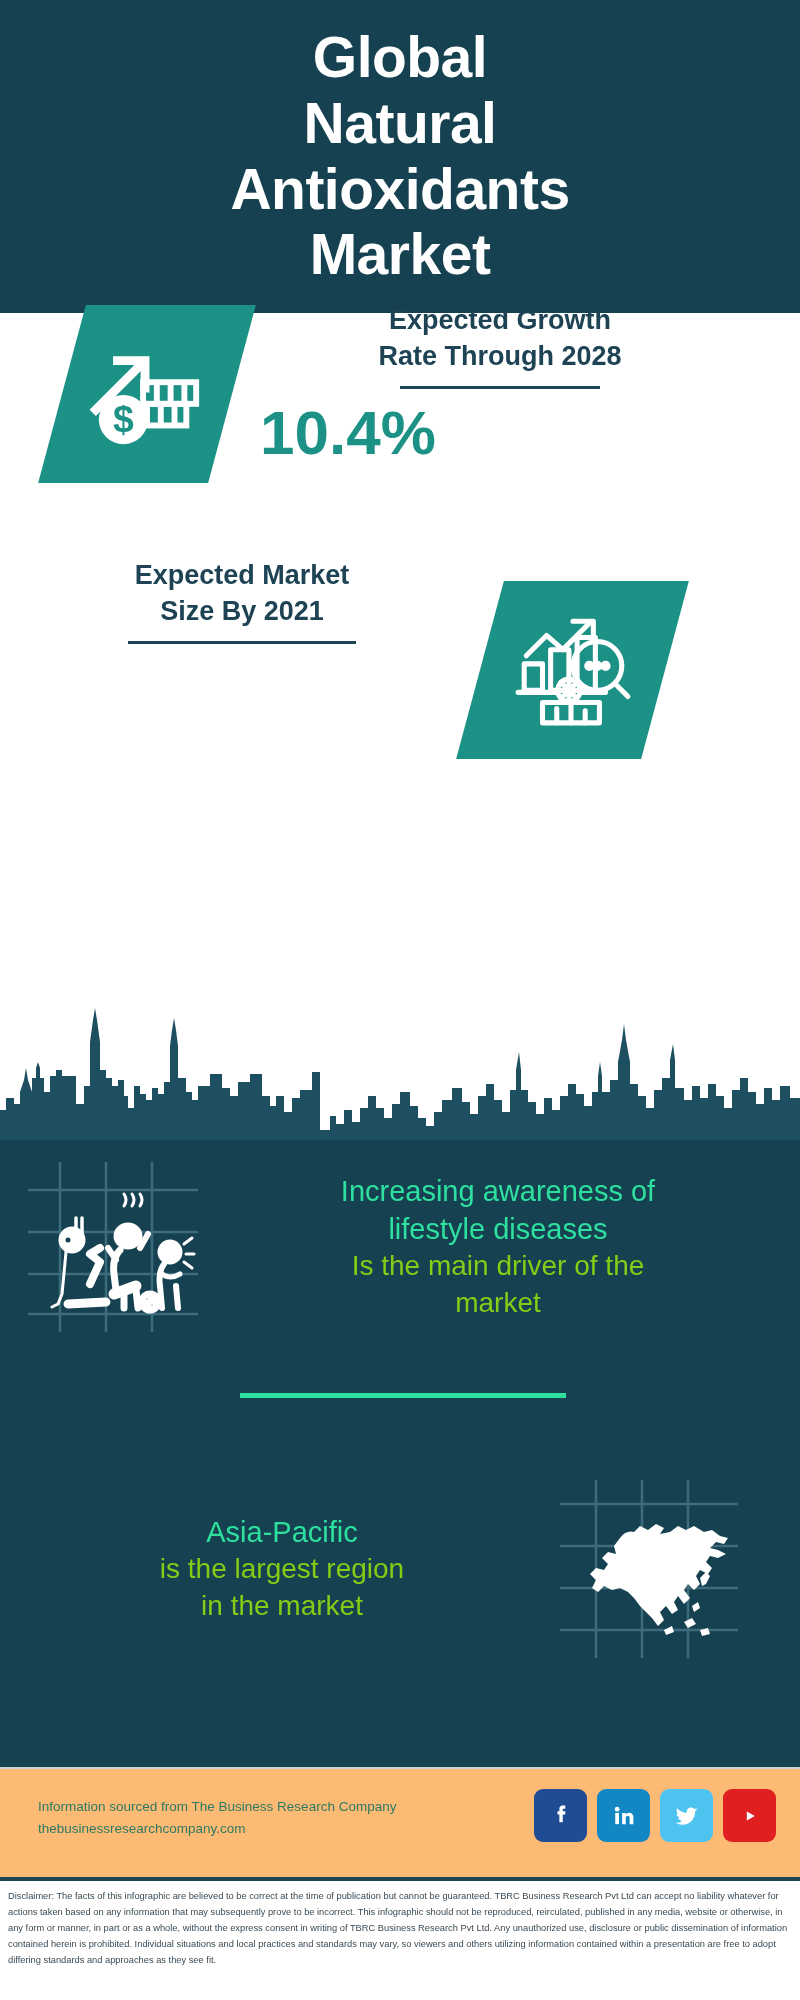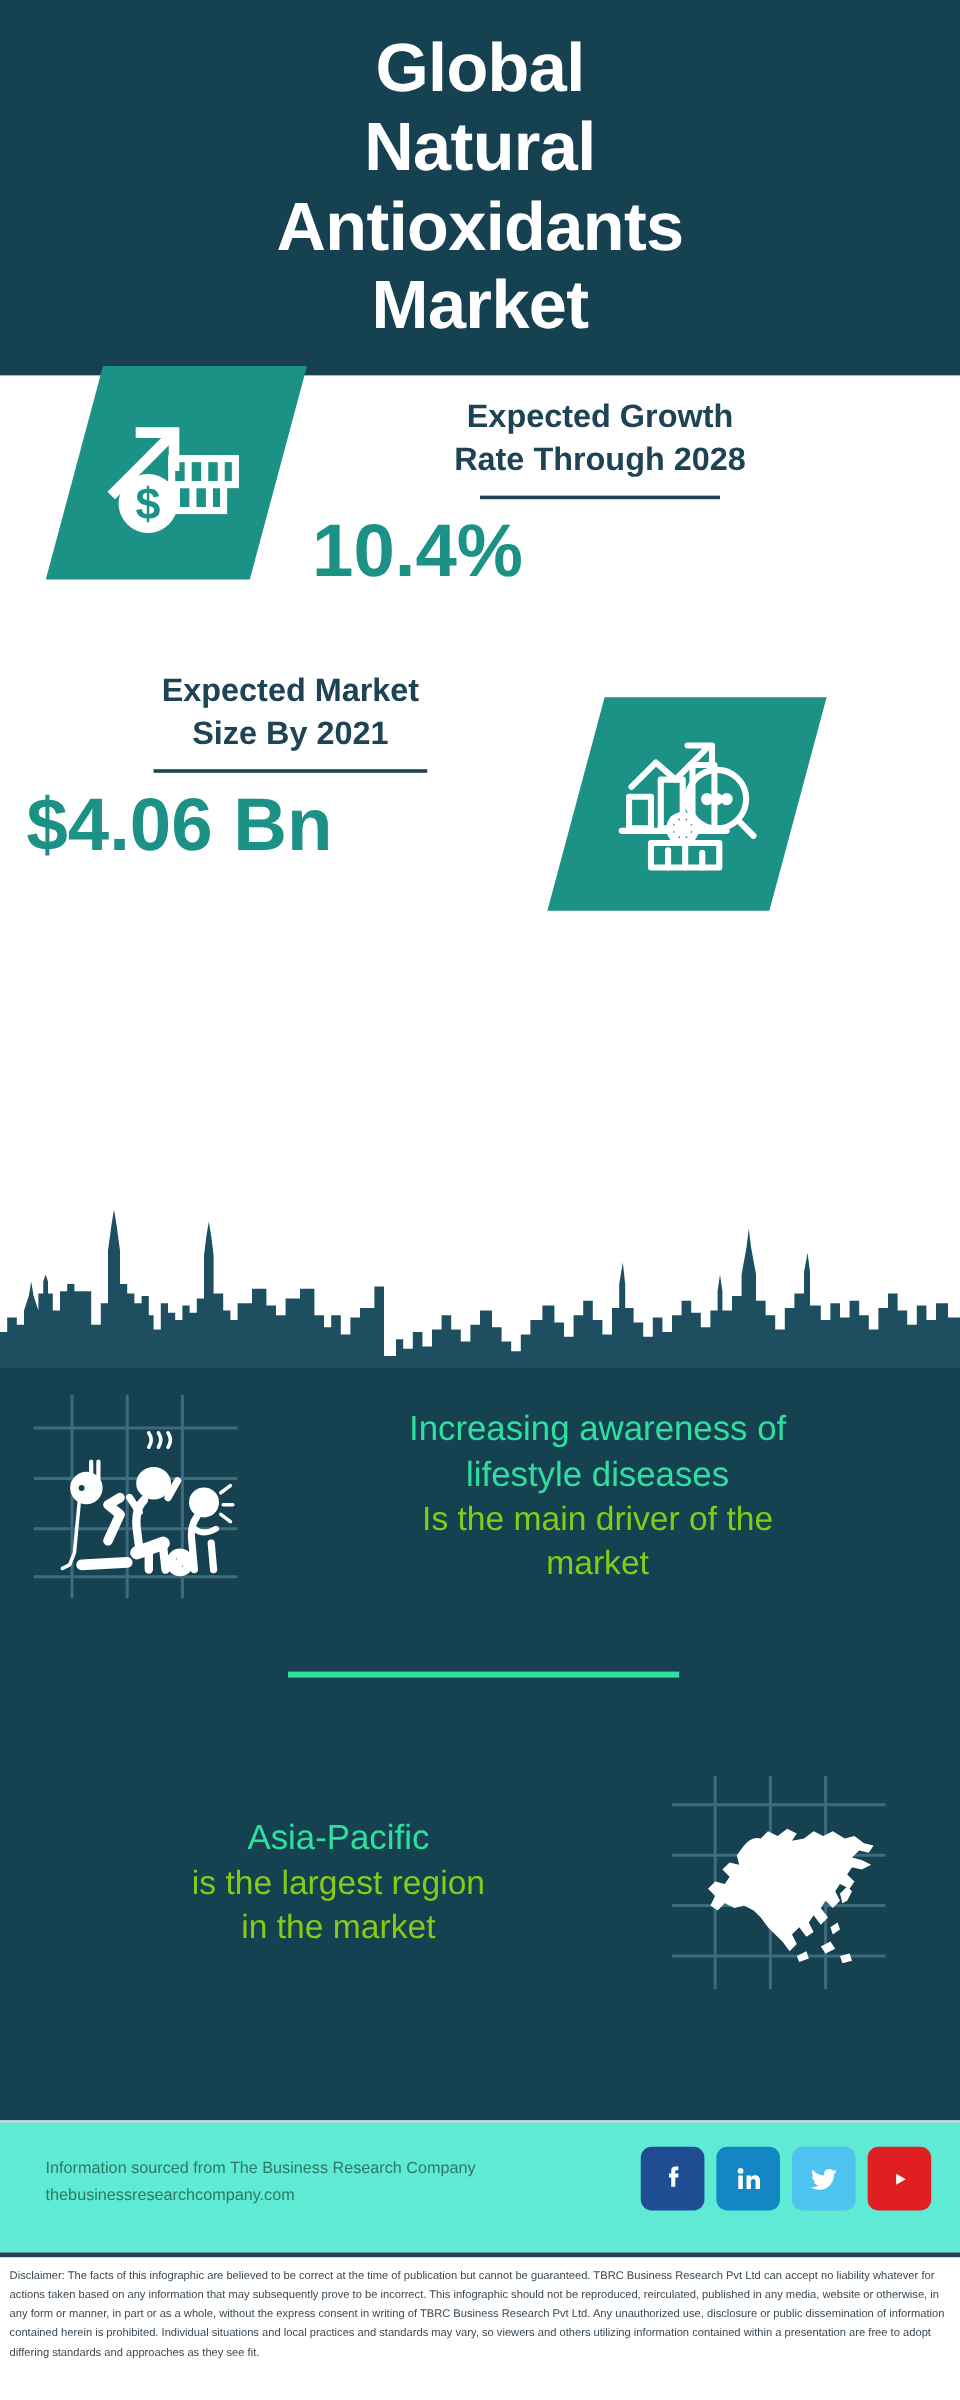--- a/index.html
+++ b/index.html
@@ -120,21 +120,21 @@
     position: absolute;
     height: 5px;
     background: #2ee0a0;
   }
 
   
   .footer {
     position: absolute;
     left: 0; top: 1767px;
     width: 800px; height: 110px;
-    background: #5eead4;
+    background: #fdba74;
     border-top: 2px solid #c9d3d8;
   }
   .footer-text {
     position: absolute;
     left: 38px; top: 27px;
     color: #2c7a63;
     font-size: 13.5px;
     line-height: 1.65;
   }
   .footer-text div { white-space: nowrap; }
@@ -202,32 +202,31 @@
           <rect x="46" y="70" width="54" height="22"></rect>
           <line x1="60" y1="70" x2="60" y2="92"></line>
           <line x1="74" y1="70" x2="74" y2="92"></line>
           <line x1="88" y1="70" x2="88" y2="92"></line>
         </g>
         <circle cx="36" cy="86" r="25" fill="#ffffff"></circle>
         <text x="36" y="99" font-family="Liberation Sans, sans-serif" font-size="38" font-weight="bold" fill="#1c9186" text-anchor="middle">$</text>
       </svg>
     </div>
 
-    <div class="stat-block" style="left:260px; top:-10px; width:480px;margin-top:27px;">
+    <div class="stat-block" style="left:260px; top:-10px; width:480px;">
       <div class="stat-label">Expected Growth
 Rate Through 2028</div>
       <div class="stat-rule" style="width:200px;"></div>
       <div class="stat-value">10.4%</div>
     </div>
 
     <div class="stat-block" style="left:22px; top:245px; width:440px;">
       <div class="stat-label">Expected Market
 Size By 2021</div>
       <div class="stat-rule" style="width:228px;"></div>
-      <div class="stat-value">$4.06 Bn</div>
     </div>
 
     <div class="para" style="left:480px; top:268px; width:185px; height:178px;">
       <svg width="122" height="122" viewBox="0 0 120 120">
         <g fill="none" stroke="#ffffff" stroke-width="5" stroke-linecap="round" stroke-linejoin="round">
           <path d="M14 46 L34 26 L50 40 L76 14"></path>
           <path d="M60 12 L80 12 L80 30"></path>
           <rect x="12" y="54" width="18" height="26"></rect>
           <rect x="38" y="40" width="18" height="40"></rect>
           <rect x="64" y="28" width="18" height="52"></rect>

